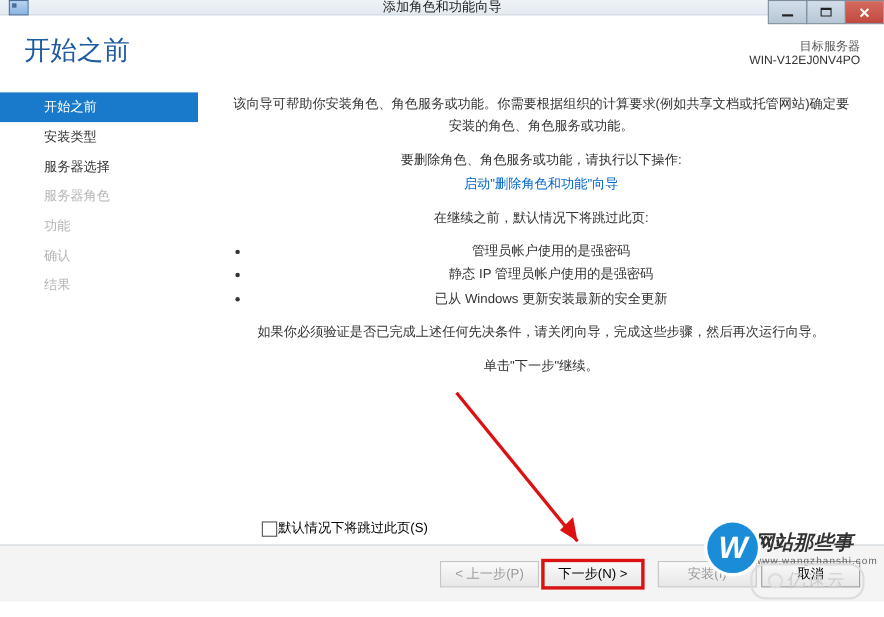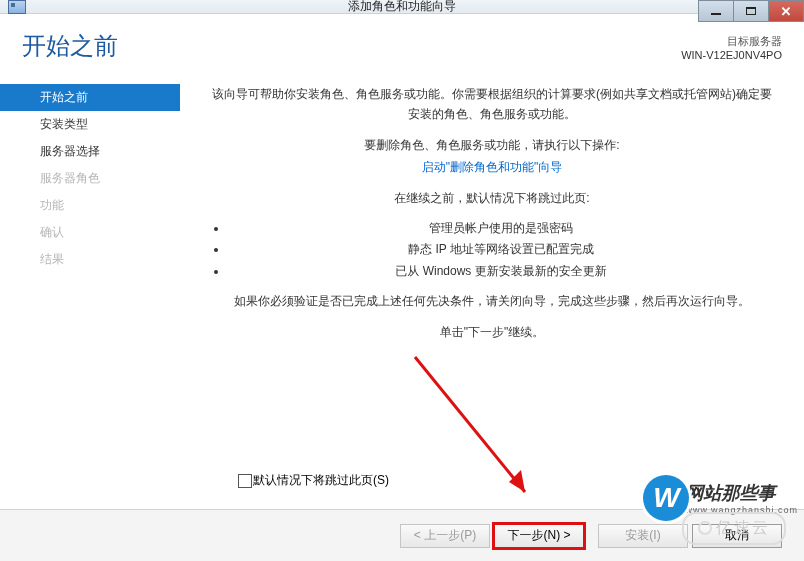--- a/index.html
+++ b/index.html
@@ -117,21 +117,21 @@
     display: flex;
     align-items: center;
     gap: 1px;
   }
   .chk {
     width: 14px; height: 14px; border:1px solid #555; background:#fff;
   }
   
   .footer {
     position: absolute;
-    left: 0; right: 0; bottom: 0;
+    left: 0; right: 0; bottom: 14px;
     height: 52px;
     border-top: 1px solid #d0d5da;
     background: #f4f4f4;
     display: flex;
     align-items: center;
     justify-content: flex-end;
     padding-right: 22px;
     gap: 4px;
   }
   .btn {
@@ -220,21 +220,21 @@
     <div class="nav-item disabled"><span>结果</span></div>
   </div>
 
   <div class="content">
     <p>该向导可帮助你安装角色、角色服务或功能。你需要根据组织的计算要求(例如共享文档或托管网站)确定要安装的角色、角色服务或功能。</p>
     <p style="margin-bottom:2px;">要删除角色、角色服务或功能，请执行以下操作:</p>
     <p><span class="link">启动"删除角色和功能"向导</span></p>
     <p>在继续之前，默认情况下将跳过此页:</p>
     <ul class="bullets">
       <li>管理员帐户使用的是强密码</li>
-      <li>静态 IP 地址等网络设置已配置完成</li>
+      <li>静态 IP 管理员帐户使用的是强密码</li>
       <li>已从 Windows 更新安装最新的安全更新</li>
     </ul>
     <p>如果你必须验证是否已完成上述任何先决条件，请关闭向导，完成这些步骤，然后再次运行向导。</p>
     <p>单击"下一步"继续。</p>
   </div>
 </div>
 
 <div class="skip-row">
   <div class="chk"></div>
   <span>默认情况下将跳过此页(S)</span>

